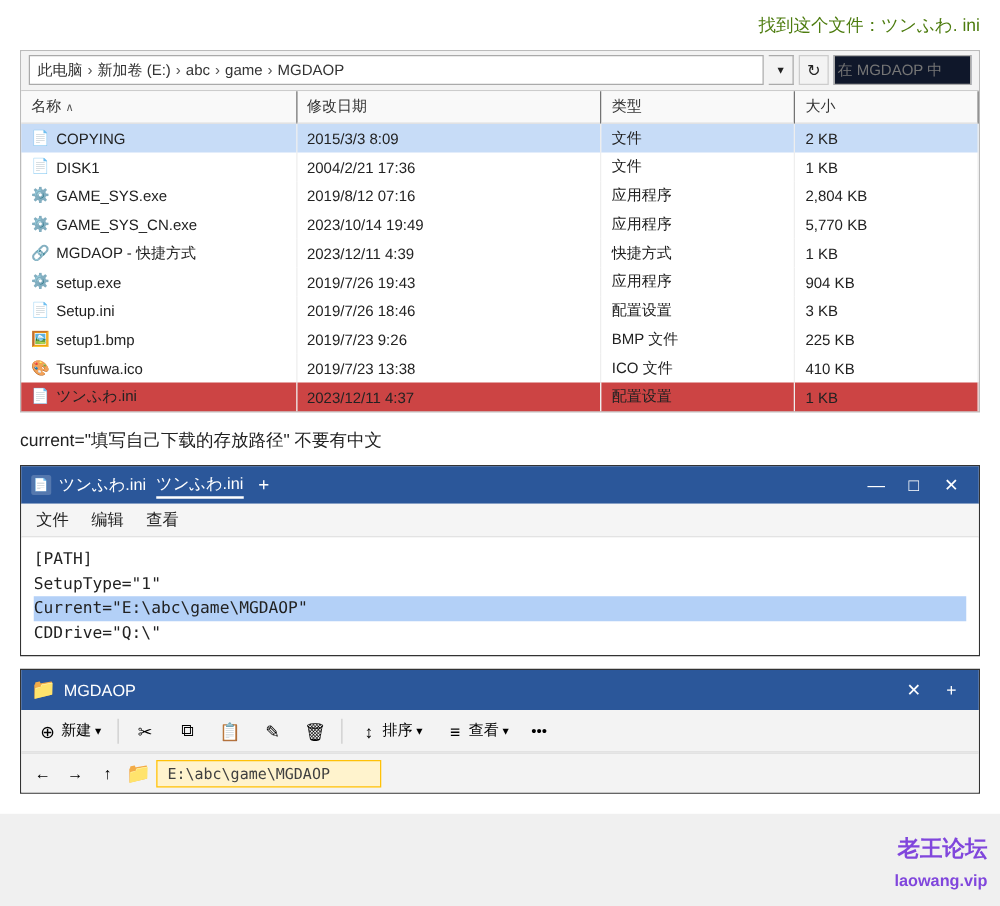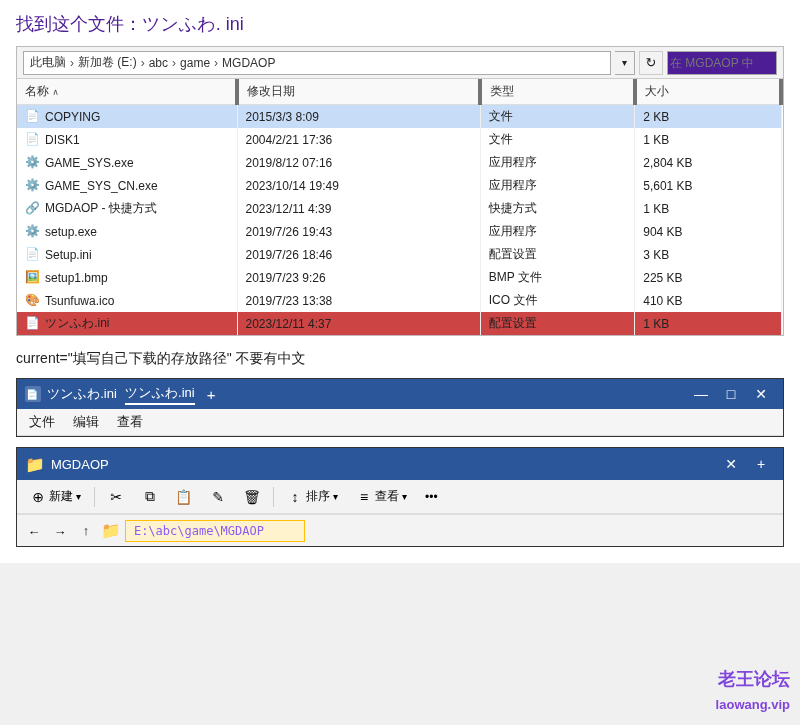--- a/index.html
+++ b/index.html
@@ -12,35 +12,36 @@
       min-height: 725px;
     }
 
     .page-wrapper {
       background: #fff;
       padding: 12px 16px 12px 16px;
     }
 
     
     .instruction-top {
-      font-size: 18px;
+      font-size: 14px;
       margin-bottom: 10px;
-      color: #4c1d95;
+      color: #4d7c0f;
+      text-align: right;
     }
 
     
     .explorer-container {
       border: 1px solid #bbb;
       background: #fff;
       margin-bottom: 14px;
     }
 
     .explorer-addressbar {
       display: flex;
-      align-items: center;
+      align-items: flex-start;
       background: #f3f3f3;
       border-bottom: 1px solid #ccc;
       padding: 3px 6px;
       gap: 4px;
       height: 32px;
     }
 
     .address-path {
       flex: 1;
       display: flex;
@@ -79,41 +80,41 @@
       cursor: pointer;
     }
 
     .search-box {
       width: 110px;
       height: 24px;
       border: 1px solid #aaa;
       padding: 0 2px;
       font-size: 12px;
       color: #888;
-      background: #4c1d95;
+      background: #0f172a;
     }
 
     
     .file-table {
       width: 100%;
       border-collapse: collapse;
     }
 
     .file-table thead tr {
       background: #f9f9f9;
       border-bottom: 1px solid #ddd;
     }
 
     .file-table th {
       text-align: left;
       padding: 4px 8px;
       font-weight: normal;
       font-size: 12px;
       color: #333;
-      border-right: 4px solid #737373;
+      border-right: 1px solid #737373;
       cursor: pointer;
       white-space: nowrap;
     }
 
     .file-table th:first-child {
       width: 220px;
     }
 
     .file-table td {
       padding: 3px 8px;
@@ -291,21 +292,21 @@
 
     .bottom-path-box {
       display: flex;
       align-items: center;
       background: #fff3cd;
       border: 1px solid #ffc107;
       padding: 2px 8px;
       font-size: 12px;
       height: 22px;
       min-width: 180px;
-      color: #8b5cf6;
+      color: #404040;
       font-family: Consolas, monospace;
     }
 
     .watermark {
       position: fixed;
       bottom: 10px;
       right: 10px;
       color: #6d28d9;
       font-size: 18px;
       font-weight: bold;
@@ -392,21 +393,21 @@
   </tr>
           <tr>
     <td>
       <div class="file-name-cell">
         <span class="file-icon">⚙️</span>
         <span>GAME_SYS_CN.exe</span>
       </div>
     </td>
     <td>2023/10/14 19:49</td>
     <td>应用程序</td>
-    <td>5,601 KB</td>
+    <td>5,770 KB</td>
   </tr>
           <tr>
     <td>
       <div class="file-name-cell">
         <span class="file-icon">🔗</span>
         <span>MGDAOP - 快捷方式</span>
       </div>
     </td>
     <td>2023/12/11 4:39</td>
     <td>快捷方式</td>
@@ -487,20 +488,26 @@
         <div class="win-btn">—</div>
         <div class="win-btn">□</div>
         <div class="win-btn close">✕</div>
       </div>
     </div>
     <div class="notepad-menubar">
       <div class="menu-item">文件</div>
       <div class="menu-item">编辑</div>
       <div class="menu-item">查看</div>
     </div>
+    <div class="notepad-content" id="notepad-content">
+    <span style="display: block;">[PATH]</span>
+        <span style="display: block;">SetupType="1"</span>
+        <span class="highlight-line" style="display: block;">Current="E:\abc\game\MGDAOP"</span>
+        <span style="display: block;">CDDrive="Q:\"</span>
+      </div>
   </div>
 
   <div class="explorer-bottom">
     <div class="explorer-bottom-titlebar">
       <span style="font-size:16px;">📁</span>
       <span class="title-text">MGDAOP</span>
       <div class="window-controls">
         <div class="win-btn close">✕</div>
         <div class="win-btn">+</div>
       </div>

